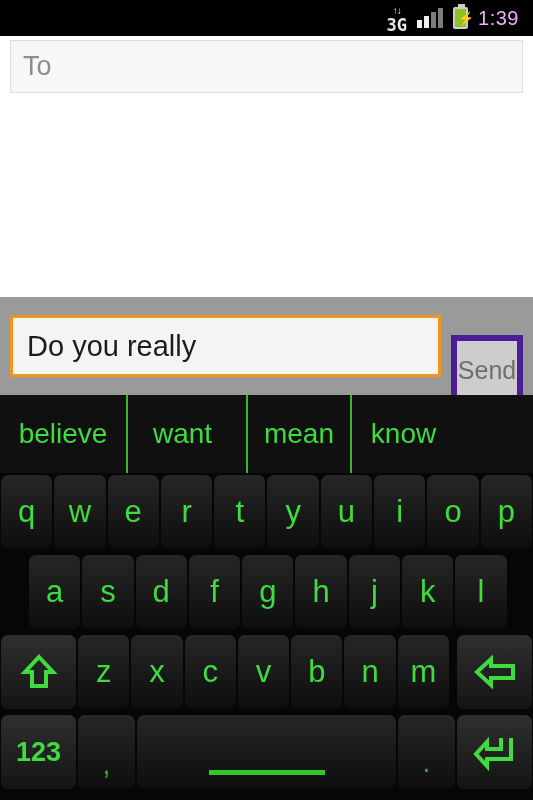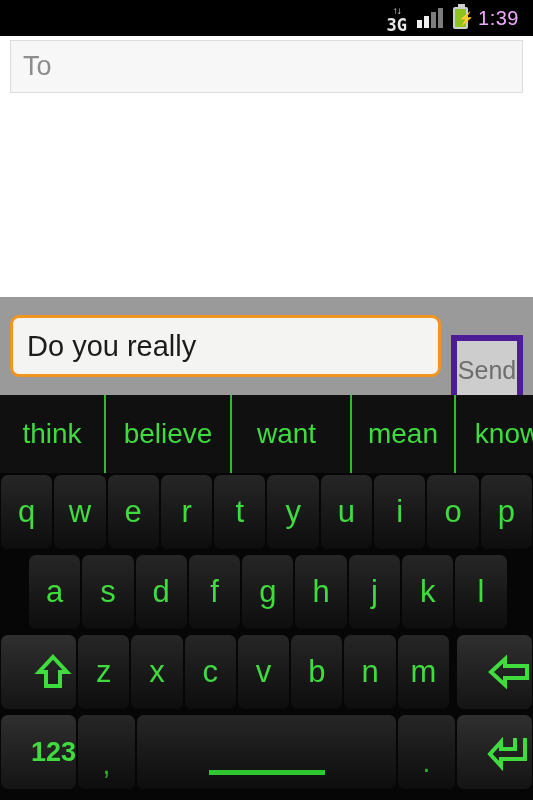--- a/index.html
+++ b/index.html
@@ -44,21 +44,21 @@
   .to-field { margin:4px 10px 0 10px; height:53px; background:#f7f7f7;
               border:1px solid #dcdcdc; display:flex; align-items:center;
               padding-left:12px; }
   .to-field .ph { color:#8d8d8d; font-size:27px; }
 
   
   .compose { position:absolute; top:297px; left:0; width:533px; height:98px;
              background:#9a9a9a; display:flex; align-items:center;
              padding:0 10px; gap:10px; }
   .msg-input { flex:1; height:62px; background:#f4f4f2;
-               border:3px solid #f0961e; border-radius:9px;
+               border:3px solid #f0961e; border-radius:0;
                display:flex; align-items:center; padding-left:14px; }
   .msg-input .val { color:#1c1c1c; font-size:29px; }
   .send-btn { width:72px; height:70px; background:#cdcdcd;
               border:6px solid #4c1d95; display:flex; align-items:center;
               justify-content:center;margin-top:48px; }
   .send-btn span { color:#6e6e6e; font-size:25px; }
 
   
   .suggest { position:absolute; top:395px; left:0; width:533px; height:78px;
              background:#101010; display:flex; align-items:center;
@@ -73,21 +73,21 @@
         background:#060606; }
   .krow { position:absolute; left:0; width:533px; display:flex; }
   .krow.r1 { top:2px; height:78px; }
   .krow.r2 { top:82px; height:78px; padding-left:28px; }
   .krow.r3 { top:162px; height:78px; }
   .krow.r4 { top:242px; height:80px; }
   .key { position:relative; height:74px; margin:0 1px;
          background:linear-gradient(#262626,#0d0d0d);
          border-radius:7px; display:flex; align-items:center;
          justify-content:center; color:#3fdb3f; font-size:31px; }
-  .key.wide { background:linear-gradient(#2f2f2f,#141414);justify-content:flex-end; }
+  .key.wide { background:linear-gradient(#2f2f2f,#141414); }
   .key.k-letter { flex:0 0 51.3px; }
   .key.k-fn { flex:0 0 75px; }
   .key.k-punct { flex:0 0 57px; font-size:30px; }
   .key.k-space { flex:1 1 auto; }
   .key.k-num { font-size:27px; font-weight:bold; }
   .spacebar-line { width:116px; height:5px; background:#2fc72f;
                    position:absolute; bottom:14px; left:50%;
                    transform:translateX(-50%); }
   .glyph { width:46px; height:40px; display:block; }
   .glyph path, .glyph polygon, .glyph polyline {
@@ -127,23 +127,20 @@
   <div class="compose">
     <div class="msg-input">
       <span class="val">Do you really</span>
     </div>
     <div class="send-btn">
       <span>Send</span>
     </div>
   </div>
 
   <div class="suggest" id="suggest-bar">
-      <div class="sg" style="width: 104px;">
-        <span>think</span>
-      </div>
       <div class="sg" style="width: 126px;">
         <span>believe</span>
       </div>
       <div class="sg" style="width: 111px;">
         <span>want</span>
       </div>
       <div class="sg" style="width: 104px; margin-left: 9px;">
         <span>mean</span>
       </div>
       <div class="sg" style="width: 105px;">

